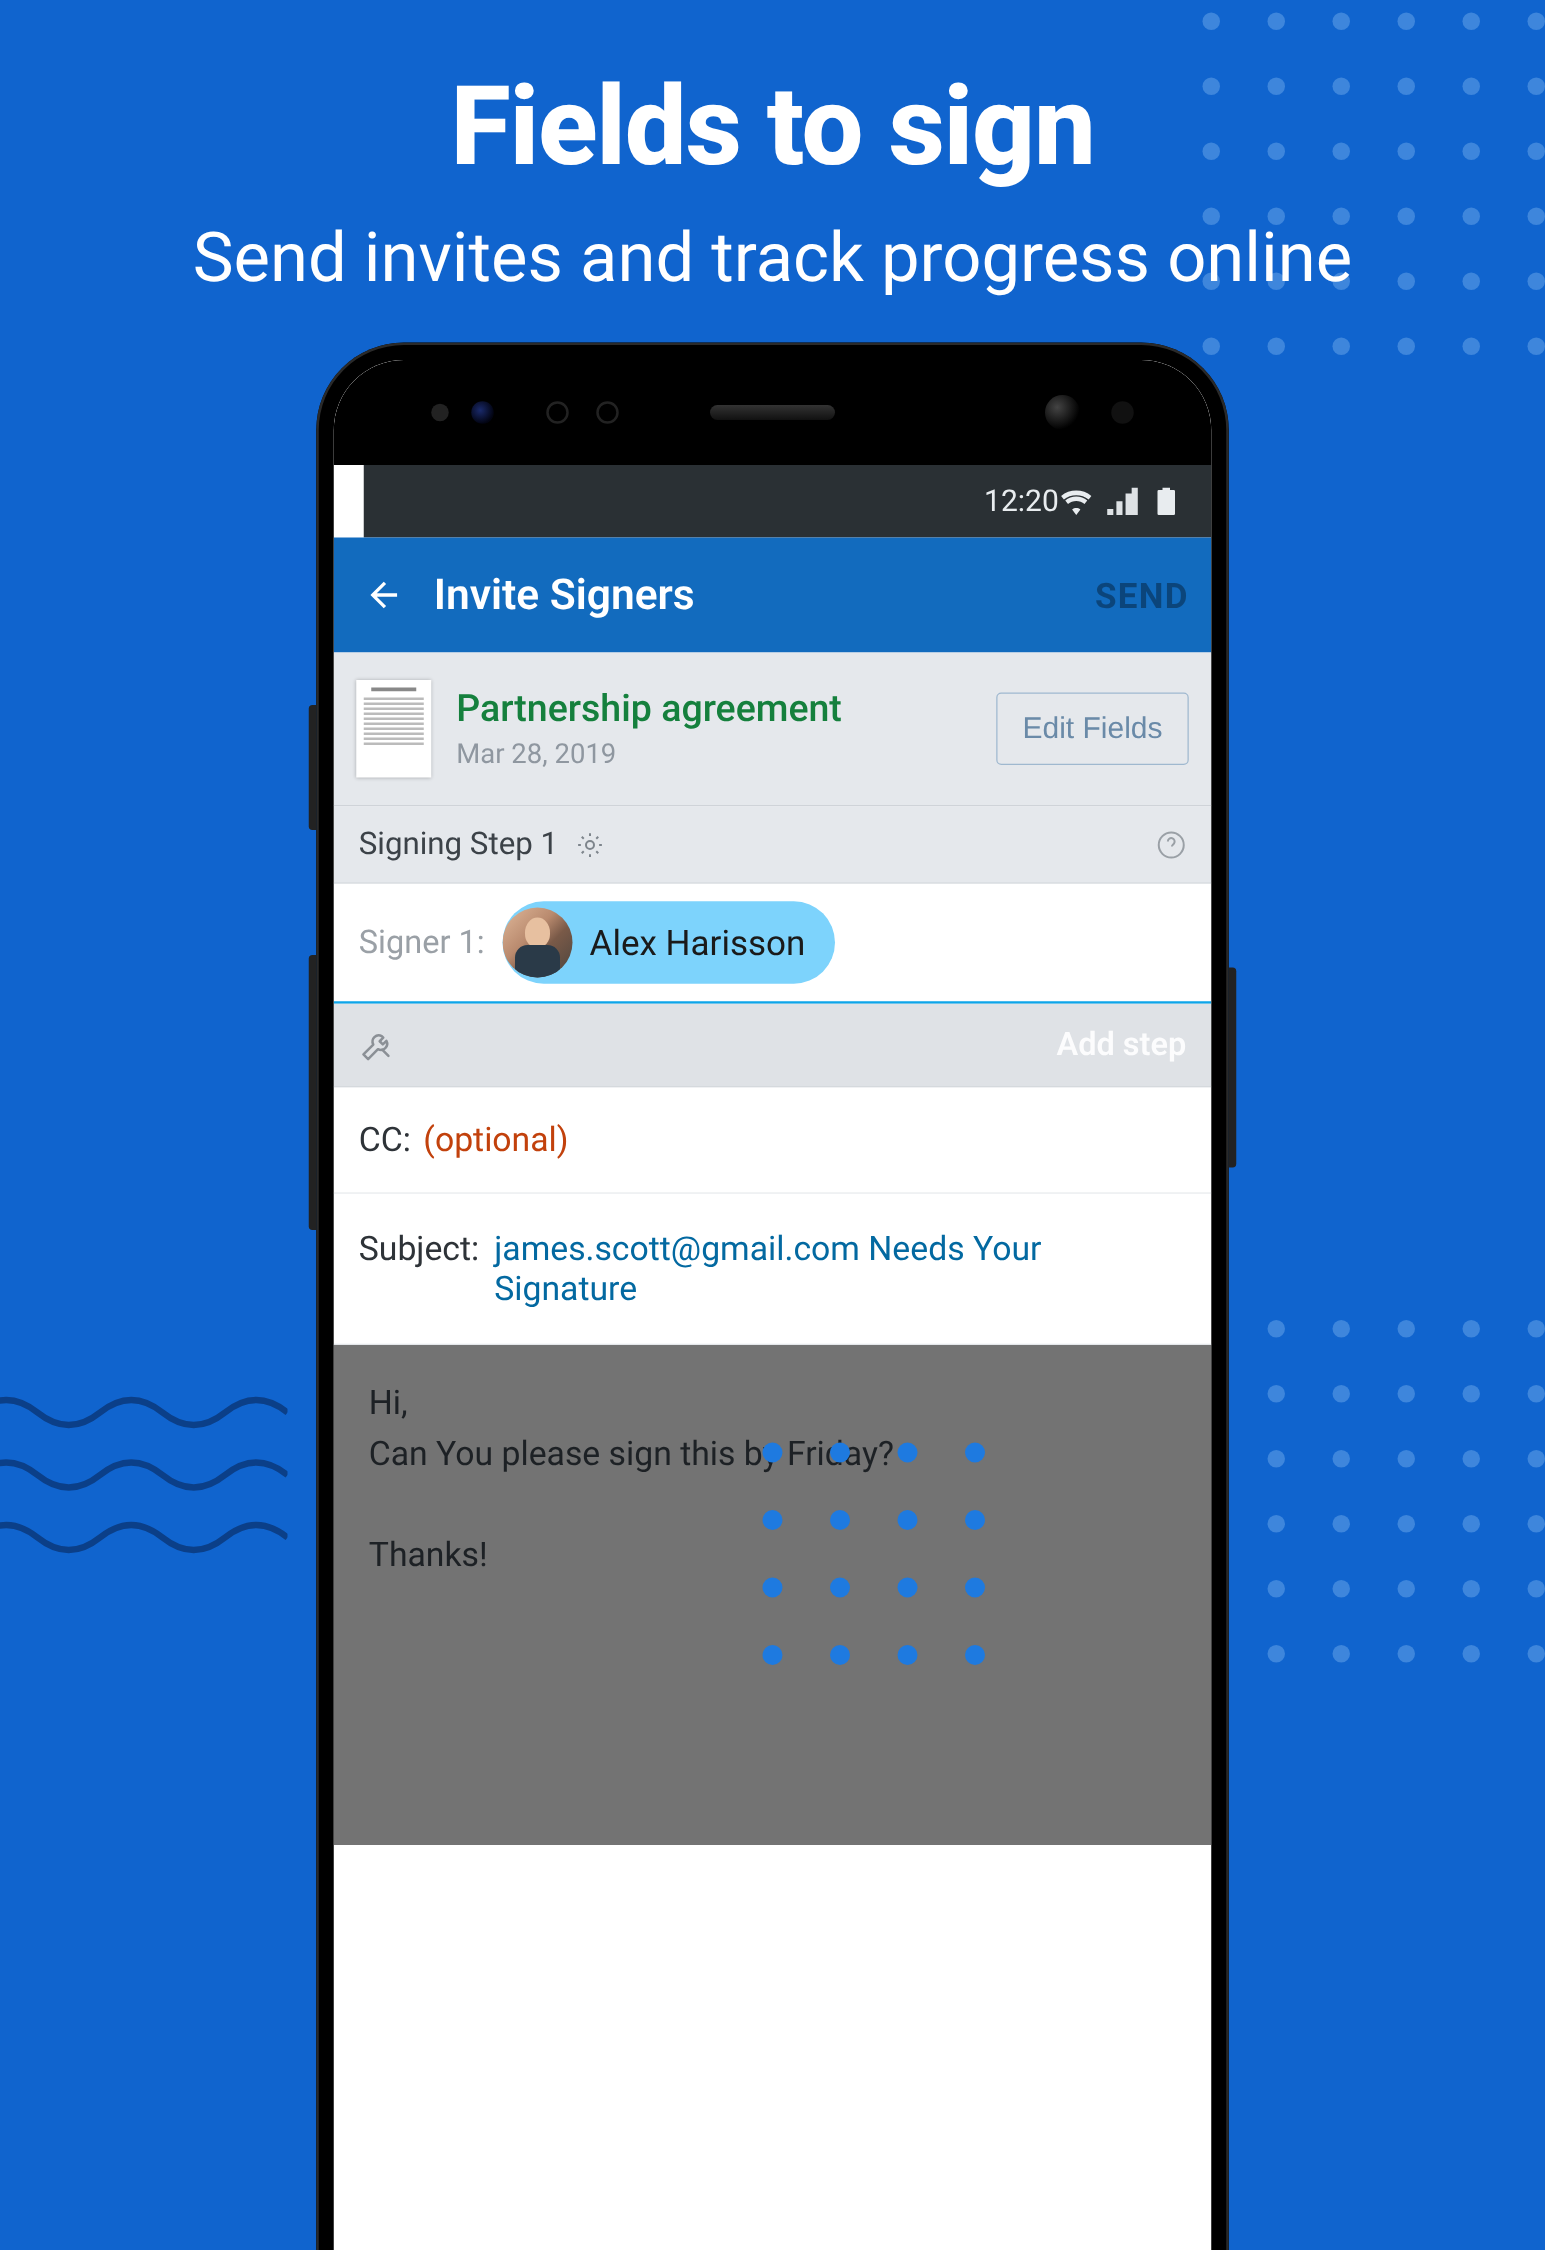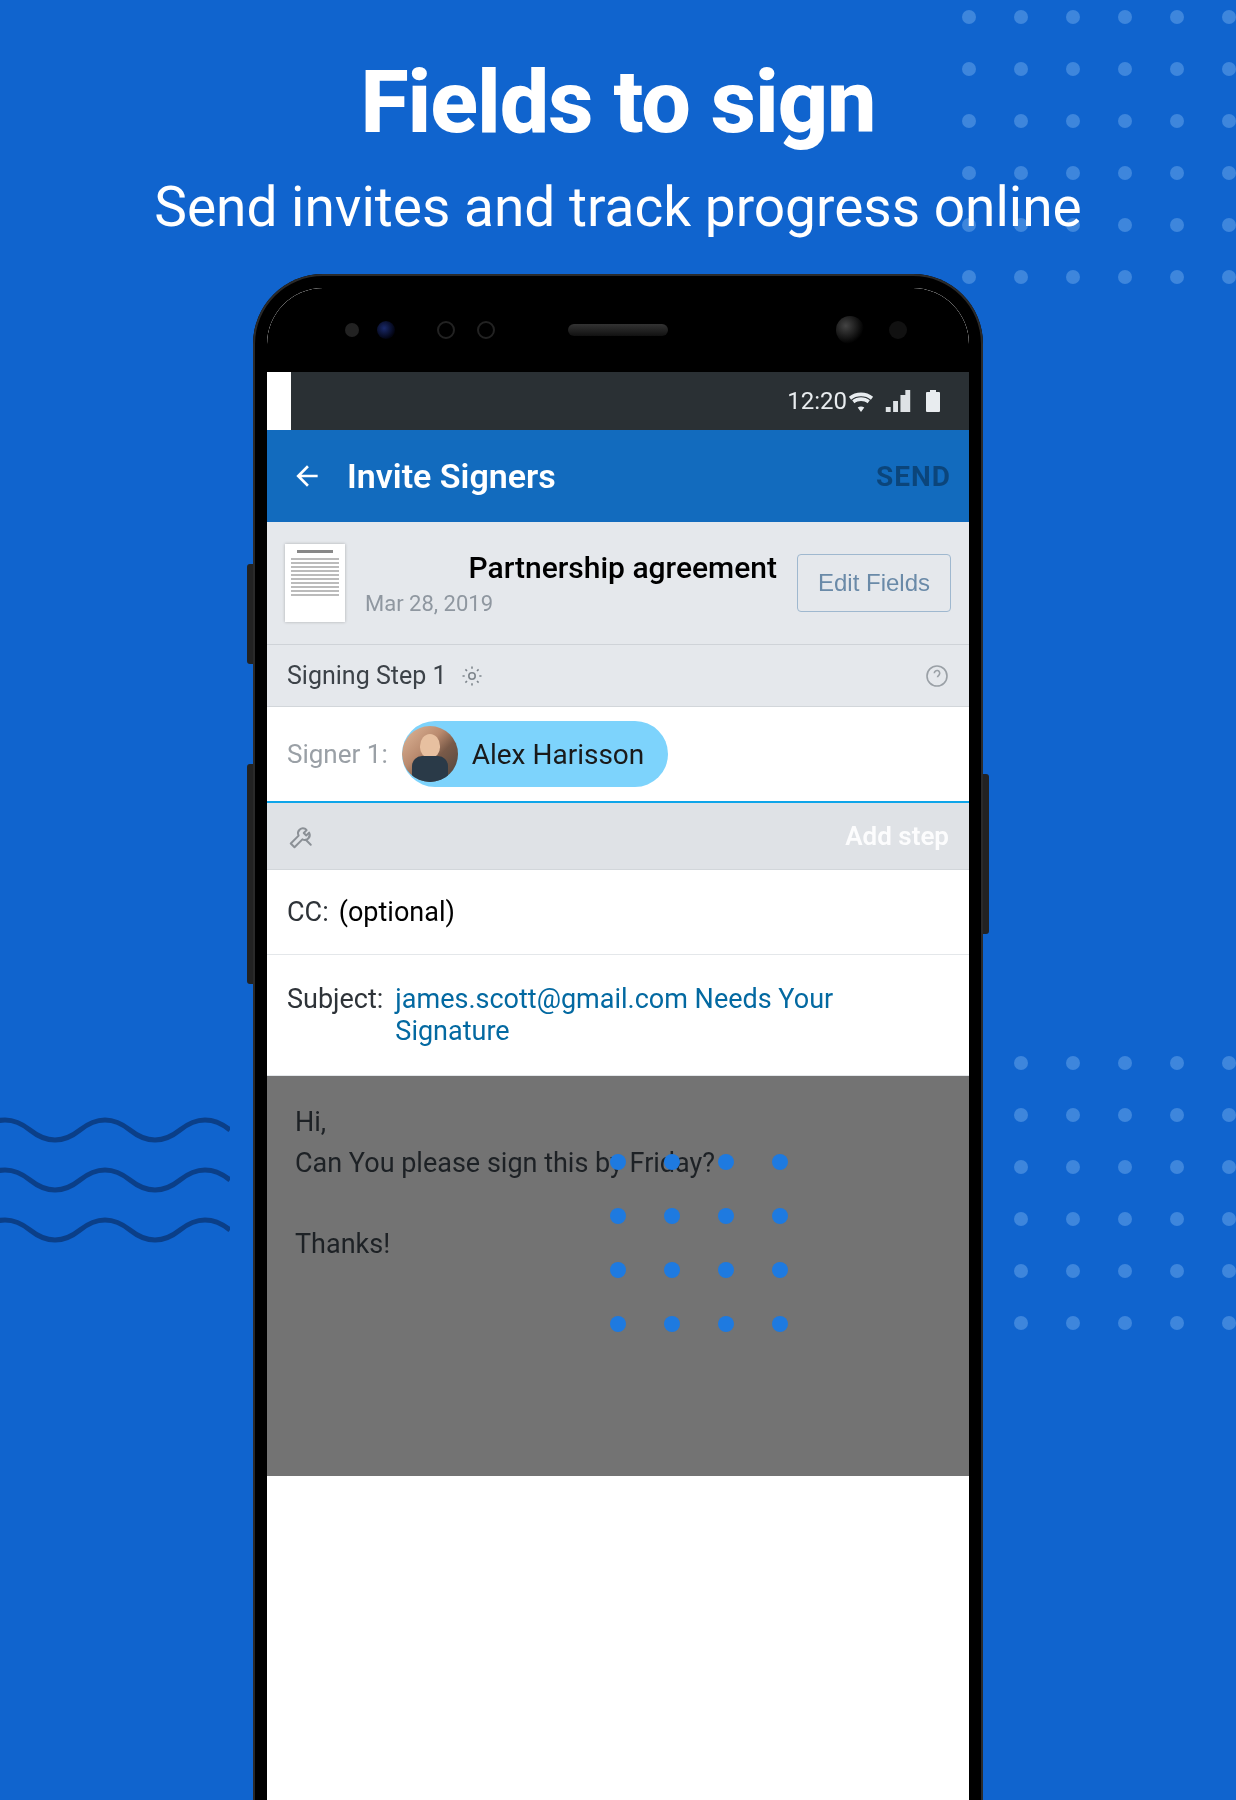--- a/index.html
+++ b/index.html
@@ -158,21 +158,21 @@
     border-bottom: 1px solid #cfd3d8;
   }
   .doc-thumb {
     width: 60px; height: 78px; background:#fff;
     box-shadow: 0 0 3px rgba(0,0,0,0.25);
     display:flex; flex-direction:column; padding:6px 6px; gap:2px;
   }
   .doc-thumb div{ height:2px; background:#bbb;}
   .doc-thumb .t{height:3px; background:#888; margin:0 6px 3px;}
   .doc-info { flex:1; }
-  .doc-info .name { font-size: 30px; color:#000000; font-weight:500;text-align:right;}
+  .doc-info .name { font-size: 30px; color:#15803d; font-weight:500;}
   .doc-info .date { font-size: 22px; color:#8f97a0; margin-top:6px;}
   .edit-fields {
     border:1.5px solid #9fb8cf; color:#6a8aa8; background:transparent;
     padding: 14px 20px; font-size:24px; border-radius:4px; cursor:pointer;
   }
 
   
   .step-header {
     background:#e5e8ec;
     padding: 16px 20px;
@@ -230,21 +230,21 @@
 
   
   .cc-row{
     background:#fff;
     padding: 26px 20px;
     display:flex; align-items:flex-end; gap:10px;
     font-size:27px;
     border-bottom:1px solid #e4e7ea;
   }
   .cc-row .label{ color:#2e3338;}
-  .cc-row .placeholder{ color:#000000;}
+  .cc-row .placeholder{ color:#c2410c;}
 
   
   .subject-row{
     background:#fff;
     padding: 28px 20px;
     display:flex; gap:12px;
     font-size:27px;
     border-bottom:1px solid #e4e7ea;
   }
   .subject-row .label{ color:#2e3338;}

